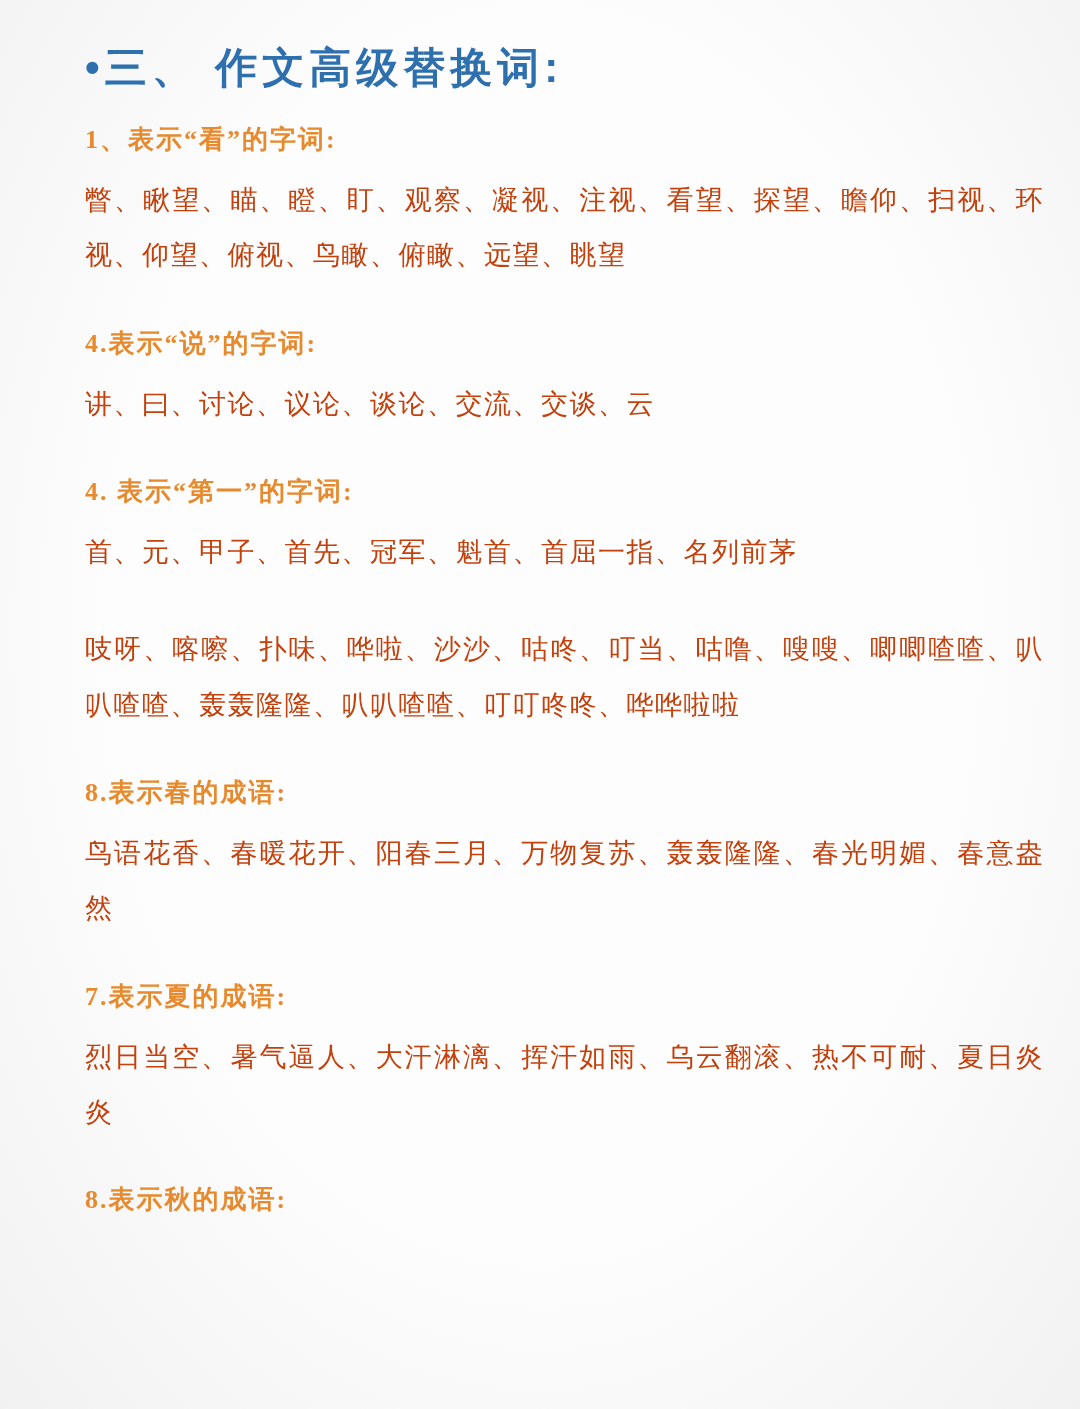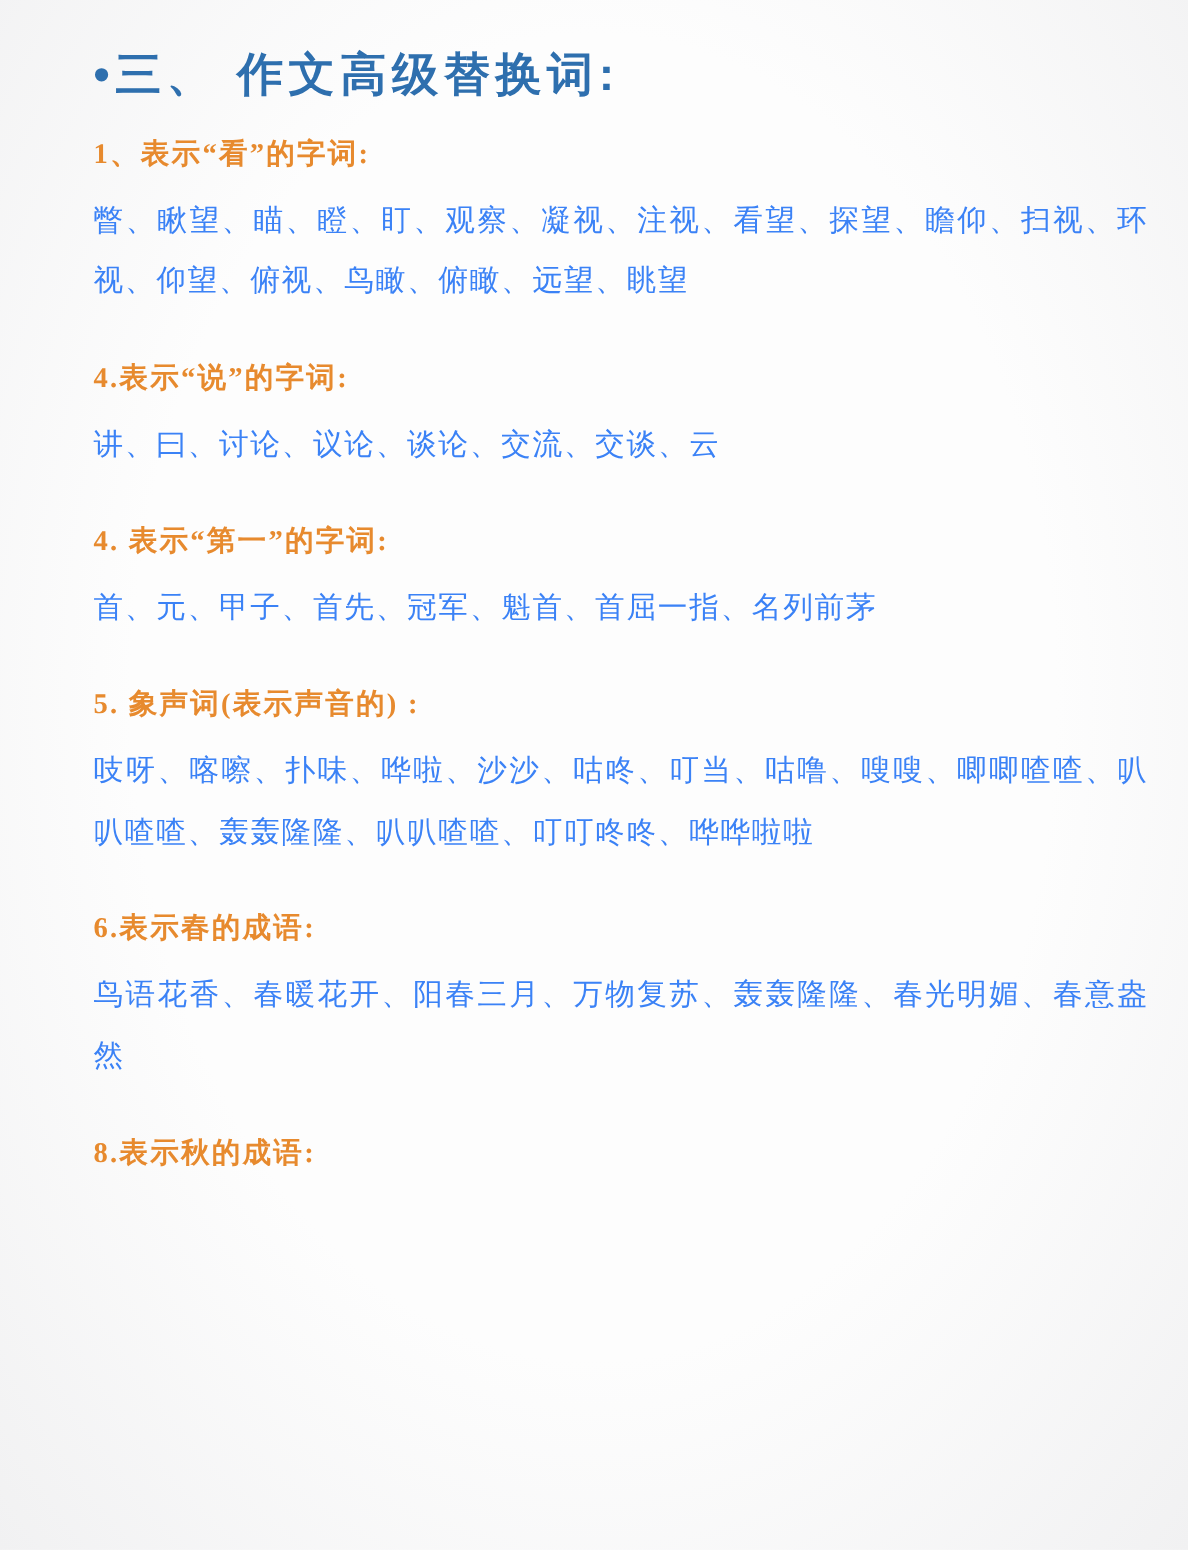--- a/index.html
+++ b/index.html
@@ -34,21 +34,21 @@
     font-size: 26px;
     font-weight: bold;
     color: #e78a2e;
     letter-spacing: 2px;
     font-family: Liberation Serif, serif;
   }
   .body-text {
     margin: 0 0 42px 0;
     font-size: 27px;
     font-weight: normal;
-    color: #3b82f6;
+    color: #c2410c;
     line-height: 2.05;
     letter-spacing: 1.5px;
     text-align: justify;
   }
 </style>
 </head>
 <body>
 
 <div class="page">
 
@@ -64,28 +64,31 @@
     <p class="body-text">讲、曰、讨论、议论、谈论、交流、交谈、云</p>
   </div>
 
 
   <div class="section">
     <h2 class="heading">4. 表示“第一”的字词:</h2>
     <p class="body-text">首、元、甲子、首先、冠军、魁首、首屈一指、名列前茅</p>
   </div>
 
   <div class="section">
-    <h2 class="heading">5. 象声词(表示声音的) :</h2>
     <p class="body-text">吱呀、喀嚓、扑味、哗啦、沙沙、咕咚、叮当、咕噜、嗖嗖、唧唧喳喳、叭叭喳喳、轰轰隆隆、叭叭喳喳、叮叮咚咚、哗哗啦啦</p>
   </div>
 
   <div class="section">
-    <h2 class="heading">6.表示春的成语:</h2>
+    <h2 class="heading">8.表示春的成语:</h2>
     <p class="body-text">鸟语花香、春暖花开、阳春三月、万物复苏、轰轰隆隆、春光明媚、春意盎然</p>
   </div>
 
+  <div class="section">
+    <h2 class="heading">7.表示夏的成语:</h2>
+    <p class="body-text">烈日当空、暑气逼人、大汗淋漓、挥汗如雨、乌云翻滚、热不可耐、夏日炎炎</p>
+  </div>
 
   <div class="section">
     <h2 class="heading">8.表示秋的成语:</h2>
 
   </div>
 
 </div>
 
 </body></html>

